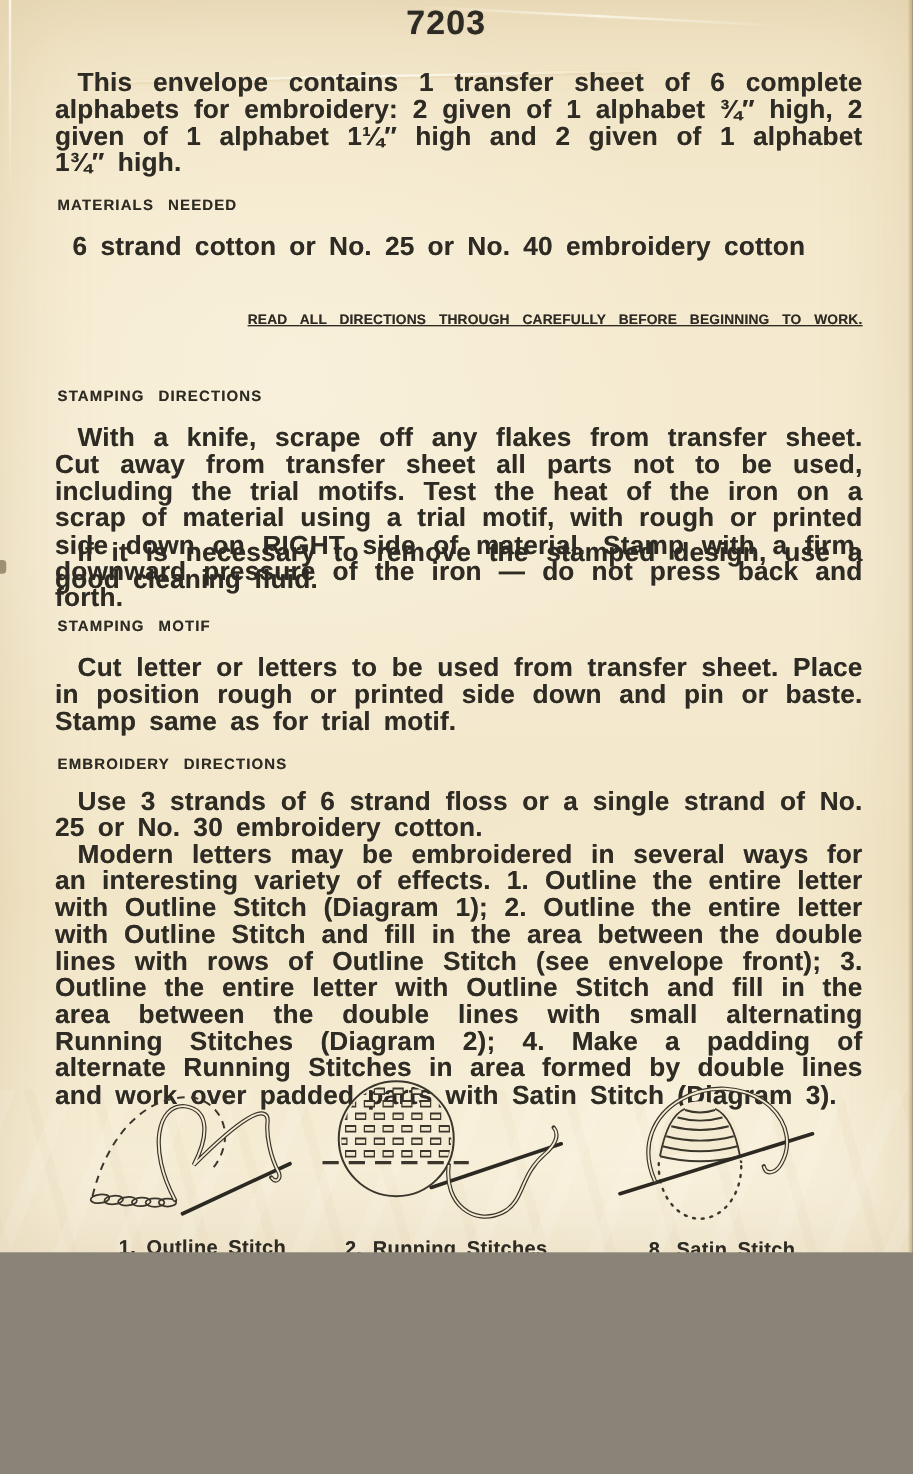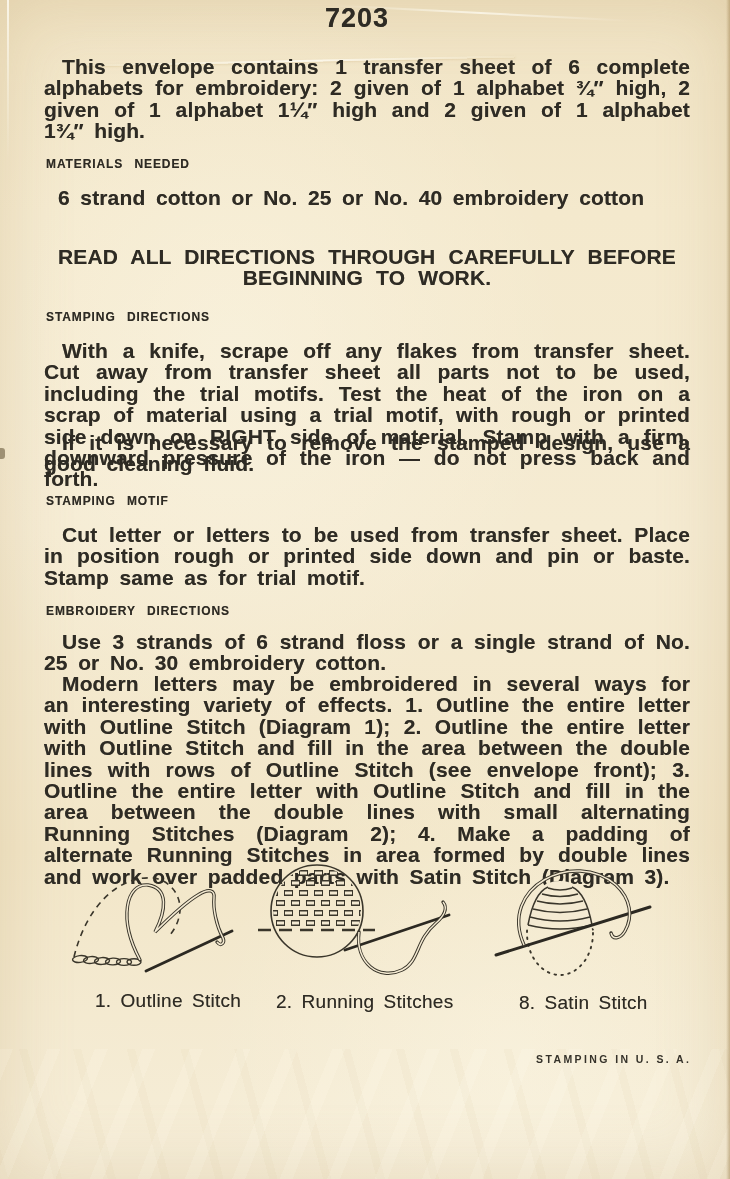--- a/index.html
+++ b/index.html
@@ -1,37 +1,37 @@
 <!DOCTYPE html>
 <html><head>
 <meta charset="utf-8">
 <style>
   html,body{margin:0;padding:0;background:#8a8378;}
   .sheet{
-    position:relative;width:730px;height:1179px;overflow:hidden;
+    position:relative;width:730px;height:1002px;overflow:hidden;
     font-family:"Liberation Sans", sans-serif;color:#2e2b24;
     background:
       radial-gradient(ellipse 70% 50% at 32% 30%, rgba(255,252,240,0.35), transparent 65%),
       radial-gradient(ellipse 60% 40% at 70% 90%, rgba(255,252,238,0.30), transparent 70%),
       linear-gradient(180deg,#f0e3c4 0%, #f4e9cd 18%, #f5ebd2 45%, #f2e6c8 72%, #f6eed9 100%);
     box-shadow: inset 0 0 70px rgba(190,160,105,0.30);
   }
   .txt{position:absolute;left:44px;width:646px;font-weight:700;
        font-size:21px;line-height:21.4px;text-align:justify;
        word-spacing:4.5px;letter-spacing:0.15px;
        text-shadow:0 0 0.5px rgba(46,43,36,0.55);}
   .indent{text-indent:18px;}
   .heading{position:absolute;left:46px;font-weight:700;font-size:12px;
        letter-spacing:0.9px;word-spacing:7px;
        text-shadow:0 0 0.5px rgba(46,43,36,0.55);}
   .title{position:absolute;top:3px;left:0;width:100%;text-align:center;
        font-size:27px;font-weight:700;letter-spacing:1px;
        transform:translateX(-8px);text-shadow:0 0 0.6px rgba(40,37,30,0.6);}
-  .shout{word-spacing:7px;font-size:21px;text-align:center;}
-  .caption{position:absolute;font-size:19px;font-weight:400;
+  .shout{word-spacing:7px;font-size:11px;text-align:right;text-decoration:underline;}
+  .caption{position:absolute;font-size:16px;font-weight:700;
        word-spacing:3.5px;letter-spacing:0.3px;
        text-shadow:0 0 0.5px rgba(46,43,36,0.5);text-align:center;}
   .footer{position:absolute;left:536px;top:1053px;font-size:10.5px;
        font-weight:700;letter-spacing:2.4px;color:#35322a;}
   .diagram{position:absolute;}
   
   .crease-top{position:absolute;left:85px;top:60px;width:430px;height:2px;
        background:linear-gradient(90deg,transparent,rgba(255,253,245,0.8),transparent);
        transform:rotate(-1.2deg);box-shadow:0 1px 2px rgba(205,180,130,0.35);}
   .crease-top2{position:absolute;left:330px;top:12px;width:300px;height:2px;

